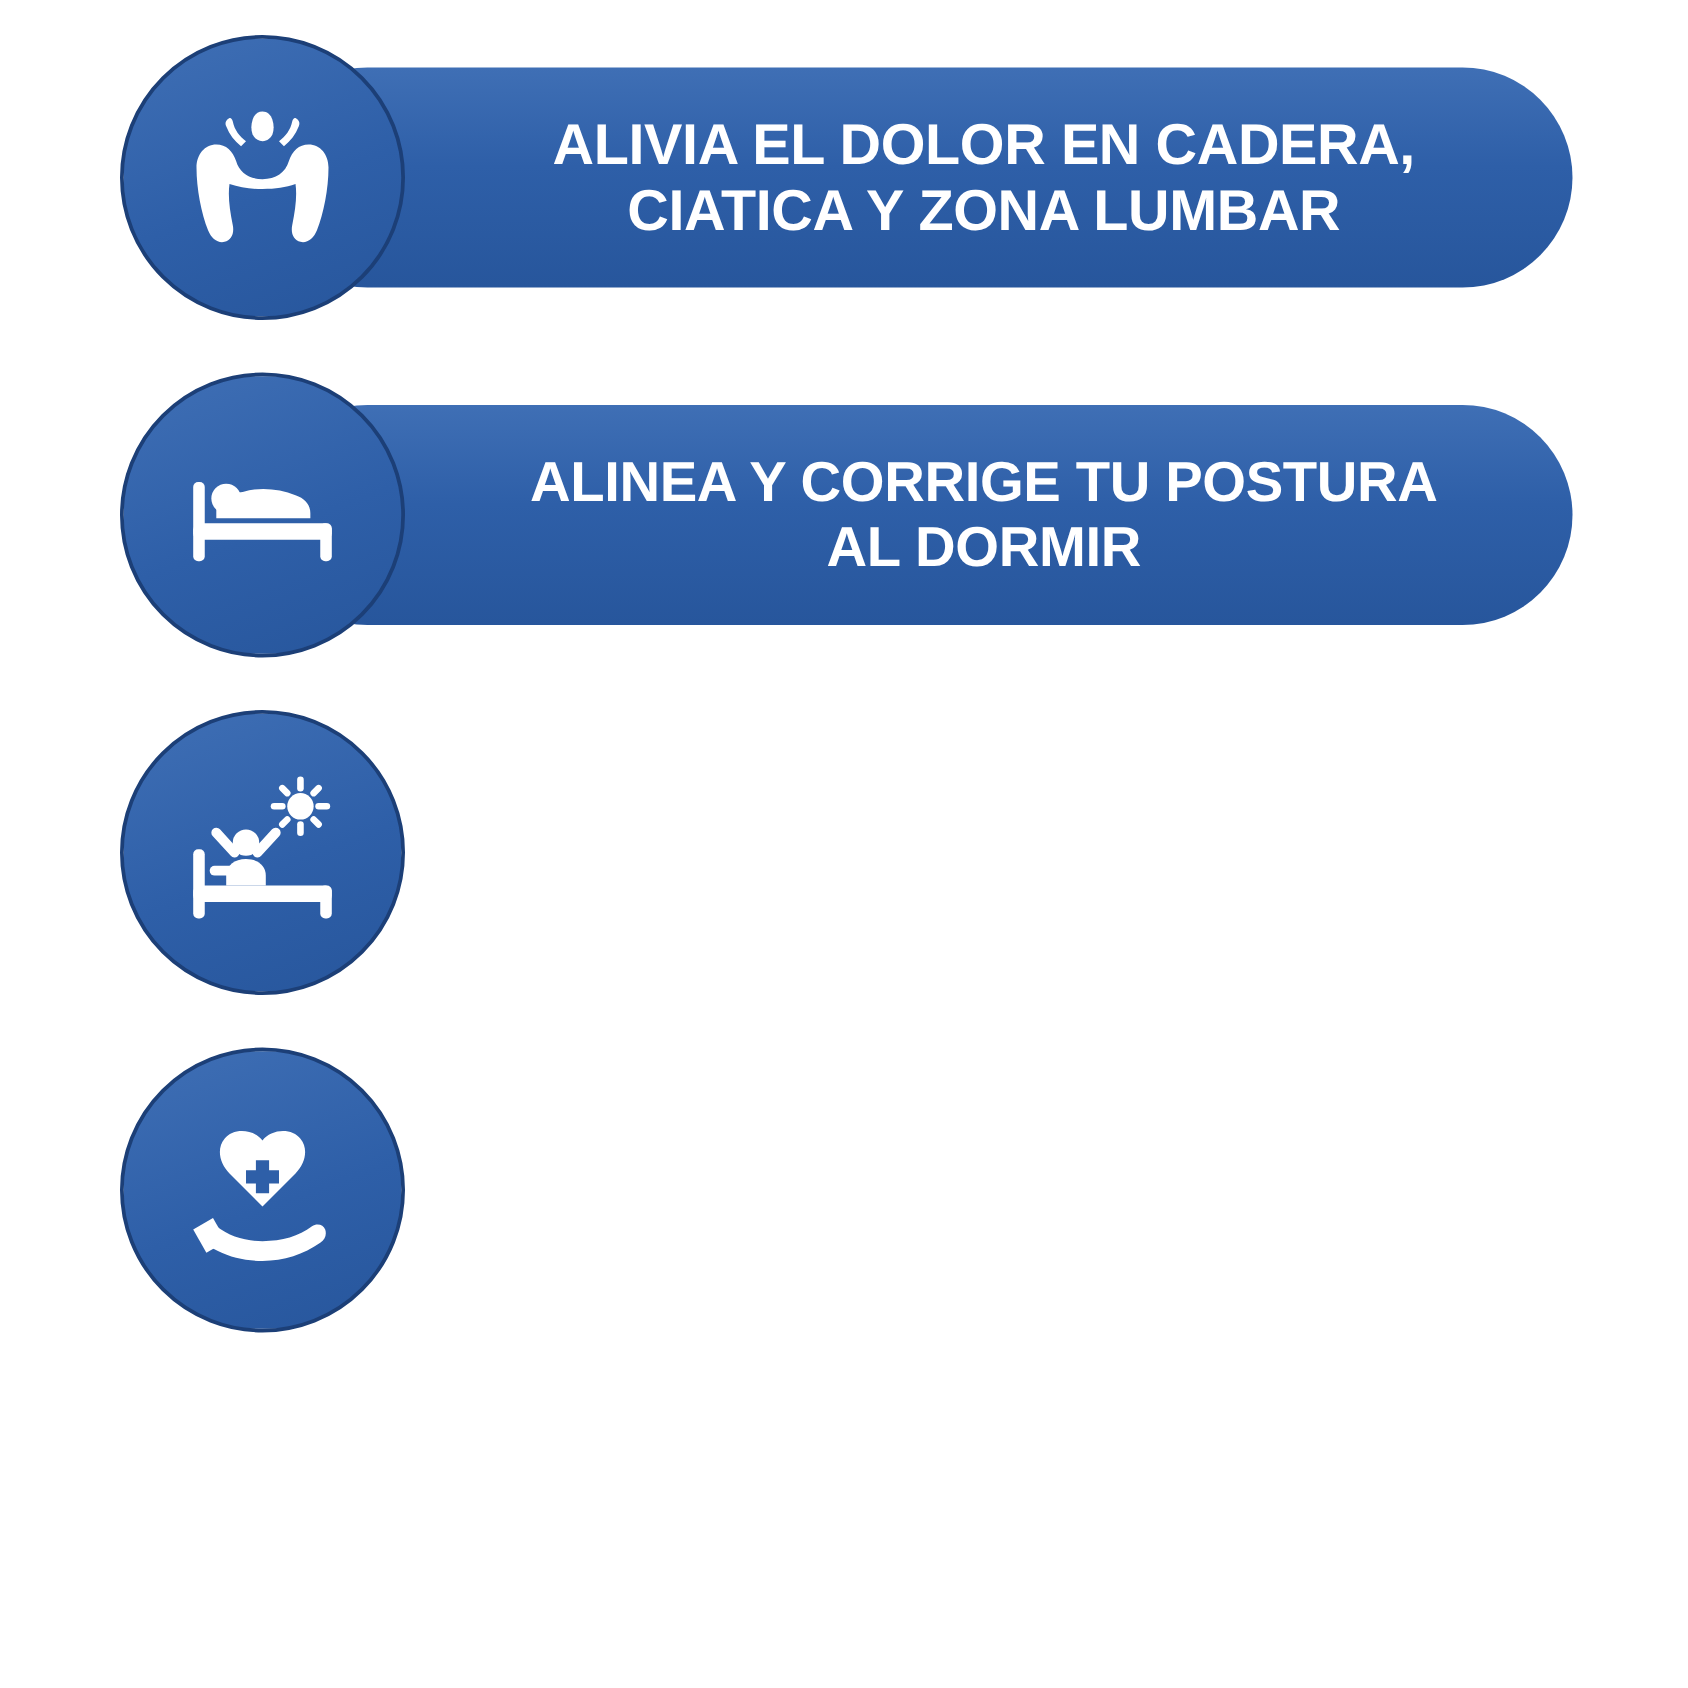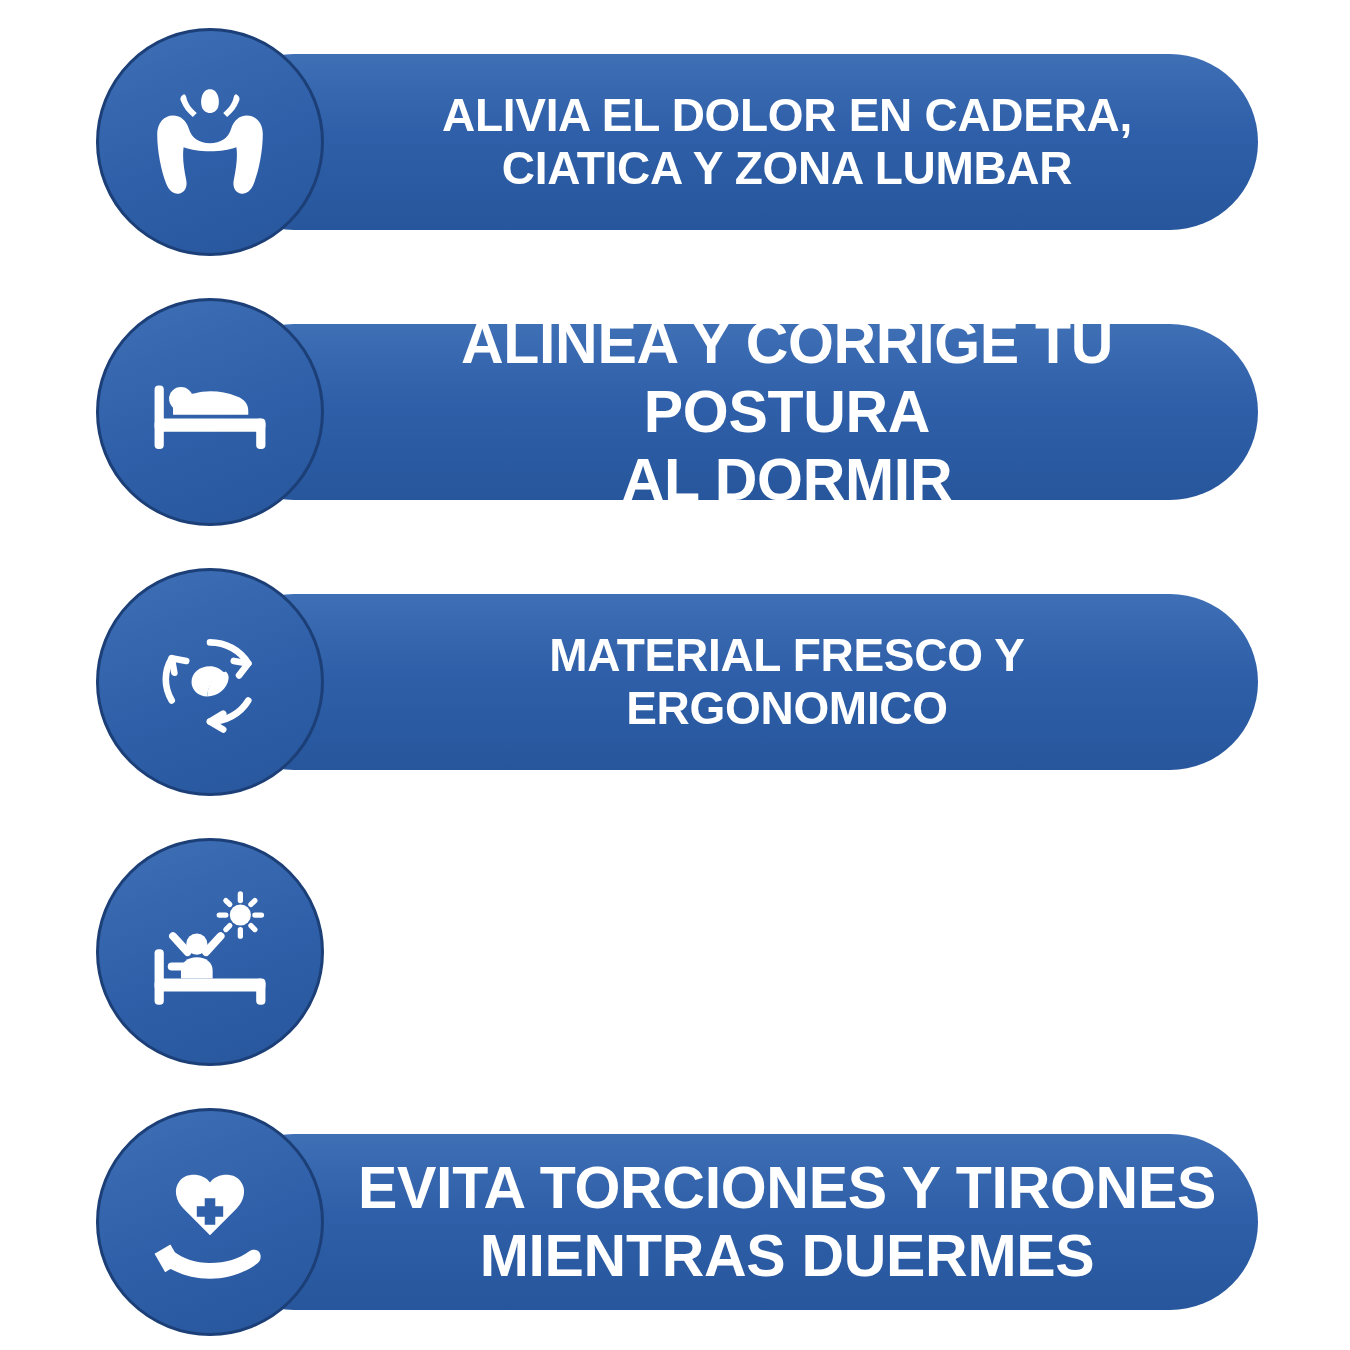--- a/index.html
+++ b/index.html
@@ -42,21 +42,21 @@
     background: linear-gradient(180deg, #3f6fb5 0%, #2e5fa8 45%, #27569c 100%);
     display: flex;
     align-items: center;
     justify-content: center;
     box-sizing: border-box;
     padding: 0 40px 0 150px;
   }
   .pill-text {
     color: #ffffff;
     font-weight: bold;
-    font-size: 59px;
+    font-size: 45px;
     line-height: 1.16;
     text-align: center;
     letter-spacing: -0.3px;
     white-space: pre-line;
     text-transform: uppercase;
   }
   .icon-circle {
     position: absolute;
     left: 96px;
     top: 50%;
@@ -111,40 +111,20 @@
       <svg viewBox="0 0 100 100" aria-hidden="true">
         <circle cx="28" cy="40" r="9"></circle>
         <path d="M38 36c10-3 22-2 32 2 6 2 9 6 9 11v3H22v-9c0-4 6-6 16-7z"></path>
         <rect x="8" y="30" width="7" height="48" rx="3"></rect>
         <rect x="8" y="55" width="84" height="10" rx="4"></rect>
         <rect x="85" y="55" width="7" height="23" rx="3"></rect>
       </svg>
     </div>
   </div>
 
-  <div class="benefit-row row-3">
-    <div class="pill">
-      <div class="pill-text">MATERIAL FRESCO Y
-ERGONOMICO</div>
-    </div>
-    <div class="icon-circle">
-      <svg viewBox="0 0 100 100" aria-hidden="true">
-        <g fill="none" stroke="#ffffff" stroke-width="5" stroke-linecap="round" stroke-linejoin="round">
-          <path d="M50 20c12 0 23 6 29 16"></path>
-          <path d="M79 36l-7 9M79 36l-11-2"></path>
-          <path d="M79 64c-6 10-17 16-29 16"></path>
-          <path d="M50 80l10-6M50 80l10 6"></path>
-          <path d="M21 64C15 54 15 42 21 32"></path>
-          <path d="M21 32l2 11M21 32l11 2"></path>
-        </g>
-        <path d="M50 38c-8 0-14 5-14 12 0 6 5 11 12 11 0-8 5-15 13-18-3-3-7-5-11-5z"></path>
-        <path d="M62 42c-9 3-14 10-14 19 8 0 15-6 16-13 .3-2 .2-4-2-6z"></path>
-      </svg>
-    </div>
-  </div>
 
   <div class="benefit-row row-4">
     <div class="icon-circle">
       <svg viewBox="0 0 100 100" aria-hidden="true">
         <circle cx="73" cy="22" r="8"></circle>
         <g stroke="#ffffff" stroke-width="4" stroke-linecap="round">
           <line x1="73" y1="6" x2="73" y2="11"></line>
           <line x1="73" y1="33" x2="73" y2="38"></line>
           <line x1="57" y1="22" x2="62" y2="22"></line>
           <line x1="84" y1="22" x2="89" y2="22"></line>
@@ -161,24 +141,20 @@
         </g>
         <rect x="8" y="48" width="7" height="42" rx="3"></rect>
         <rect x="8" y="70" width="84" height="10" rx="4"></rect>
         <rect x="85" y="70" width="7" height="20" rx="3"></rect>
         <rect x="18" y="58" width="16" height="6" rx="3"></rect>
       </svg>
     </div>
   </div>
 
   <div class="benefit-row row-5">
-    <div class="pill">
-      <div class="pill-text">EVITA TORCIONES Y TIRONES
-MIENTRAS DUERMES</div>
-    </div>
     <div class="icon-circle">
       <svg viewBox="0 0 100 100" aria-hidden="true">
         <path d="M50 20c-5-7-18-8-23-1-5 6-3 15 3 21l20 20 20-20c6-6 8-15 3-21-5-7-18-6-23 1z"></path>
         <path d="M46 32h8v6h6v8h-6v6h-8v-6h-6v-8h6z" fill="#2e5fa8"></path>
         <path d="M22 72c8 6 17 9 28 9 12 0 22-3 30-9 3-2 7-1 8 2 1 3 0 6-3 8-10 7-22 11-35 11-10 0-19-2-27-6l-6-3z"></path>
         <path d="M8 74l12-7 8 14-12 7z"></path>
       </svg>
     </div>
   </div>
 

